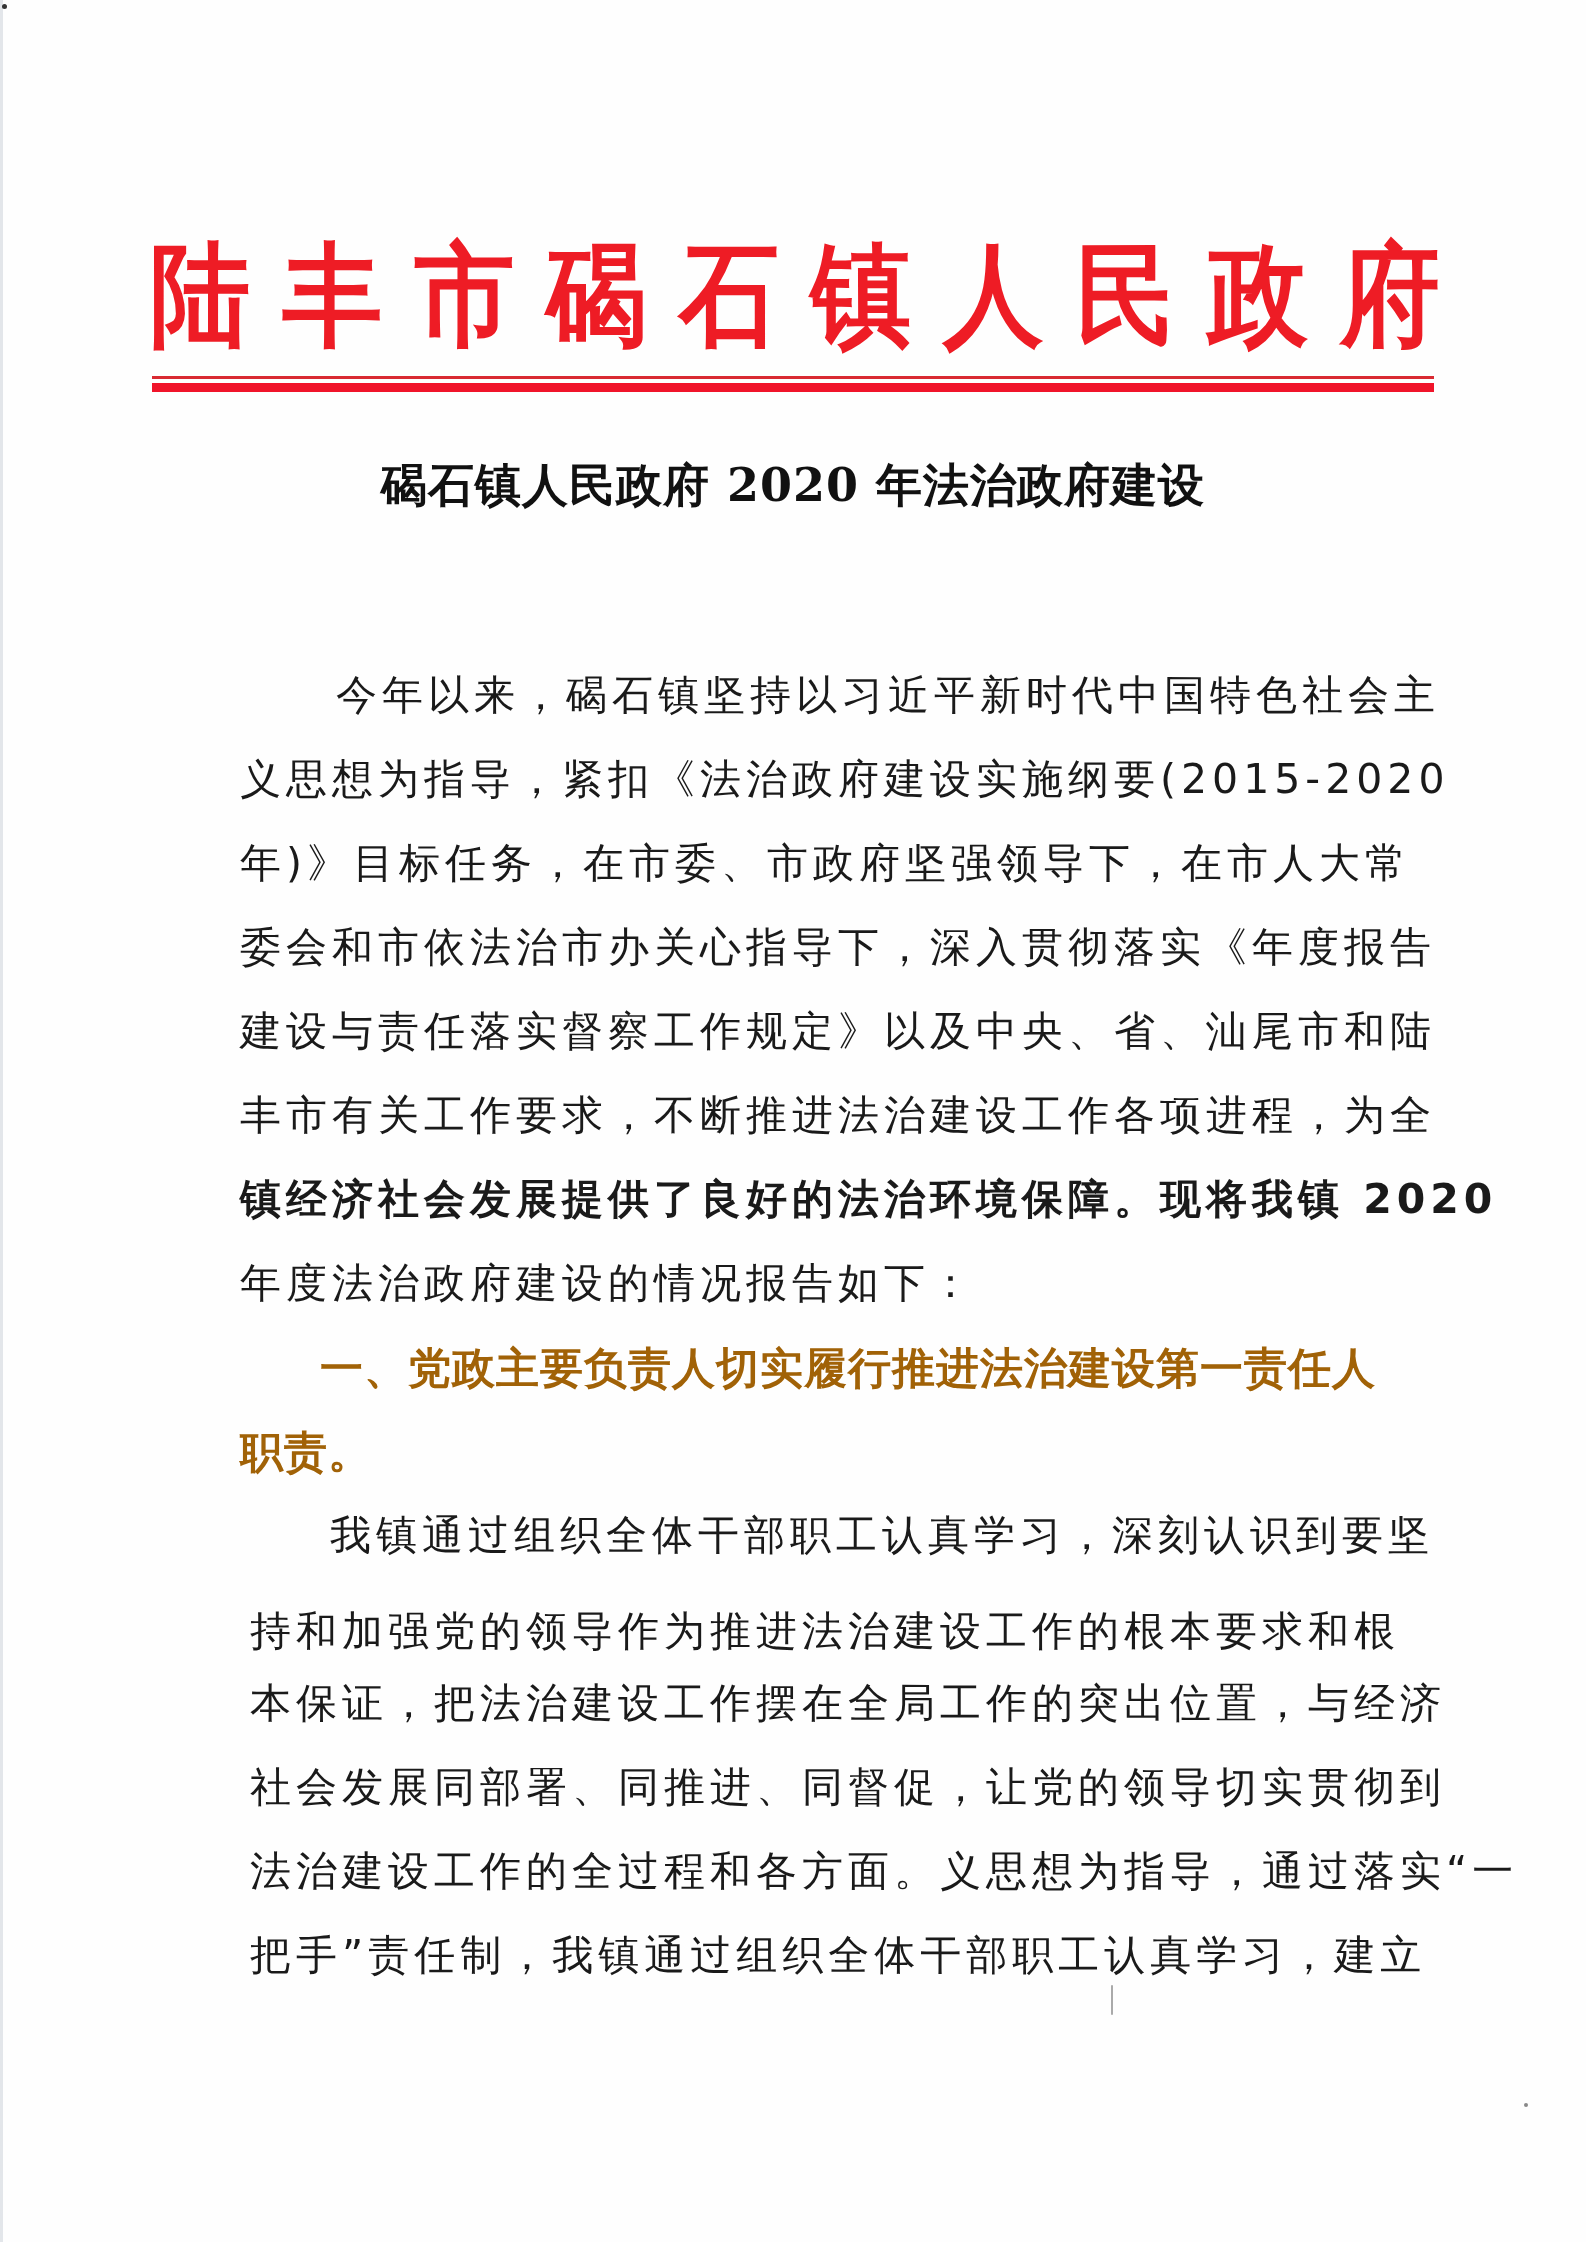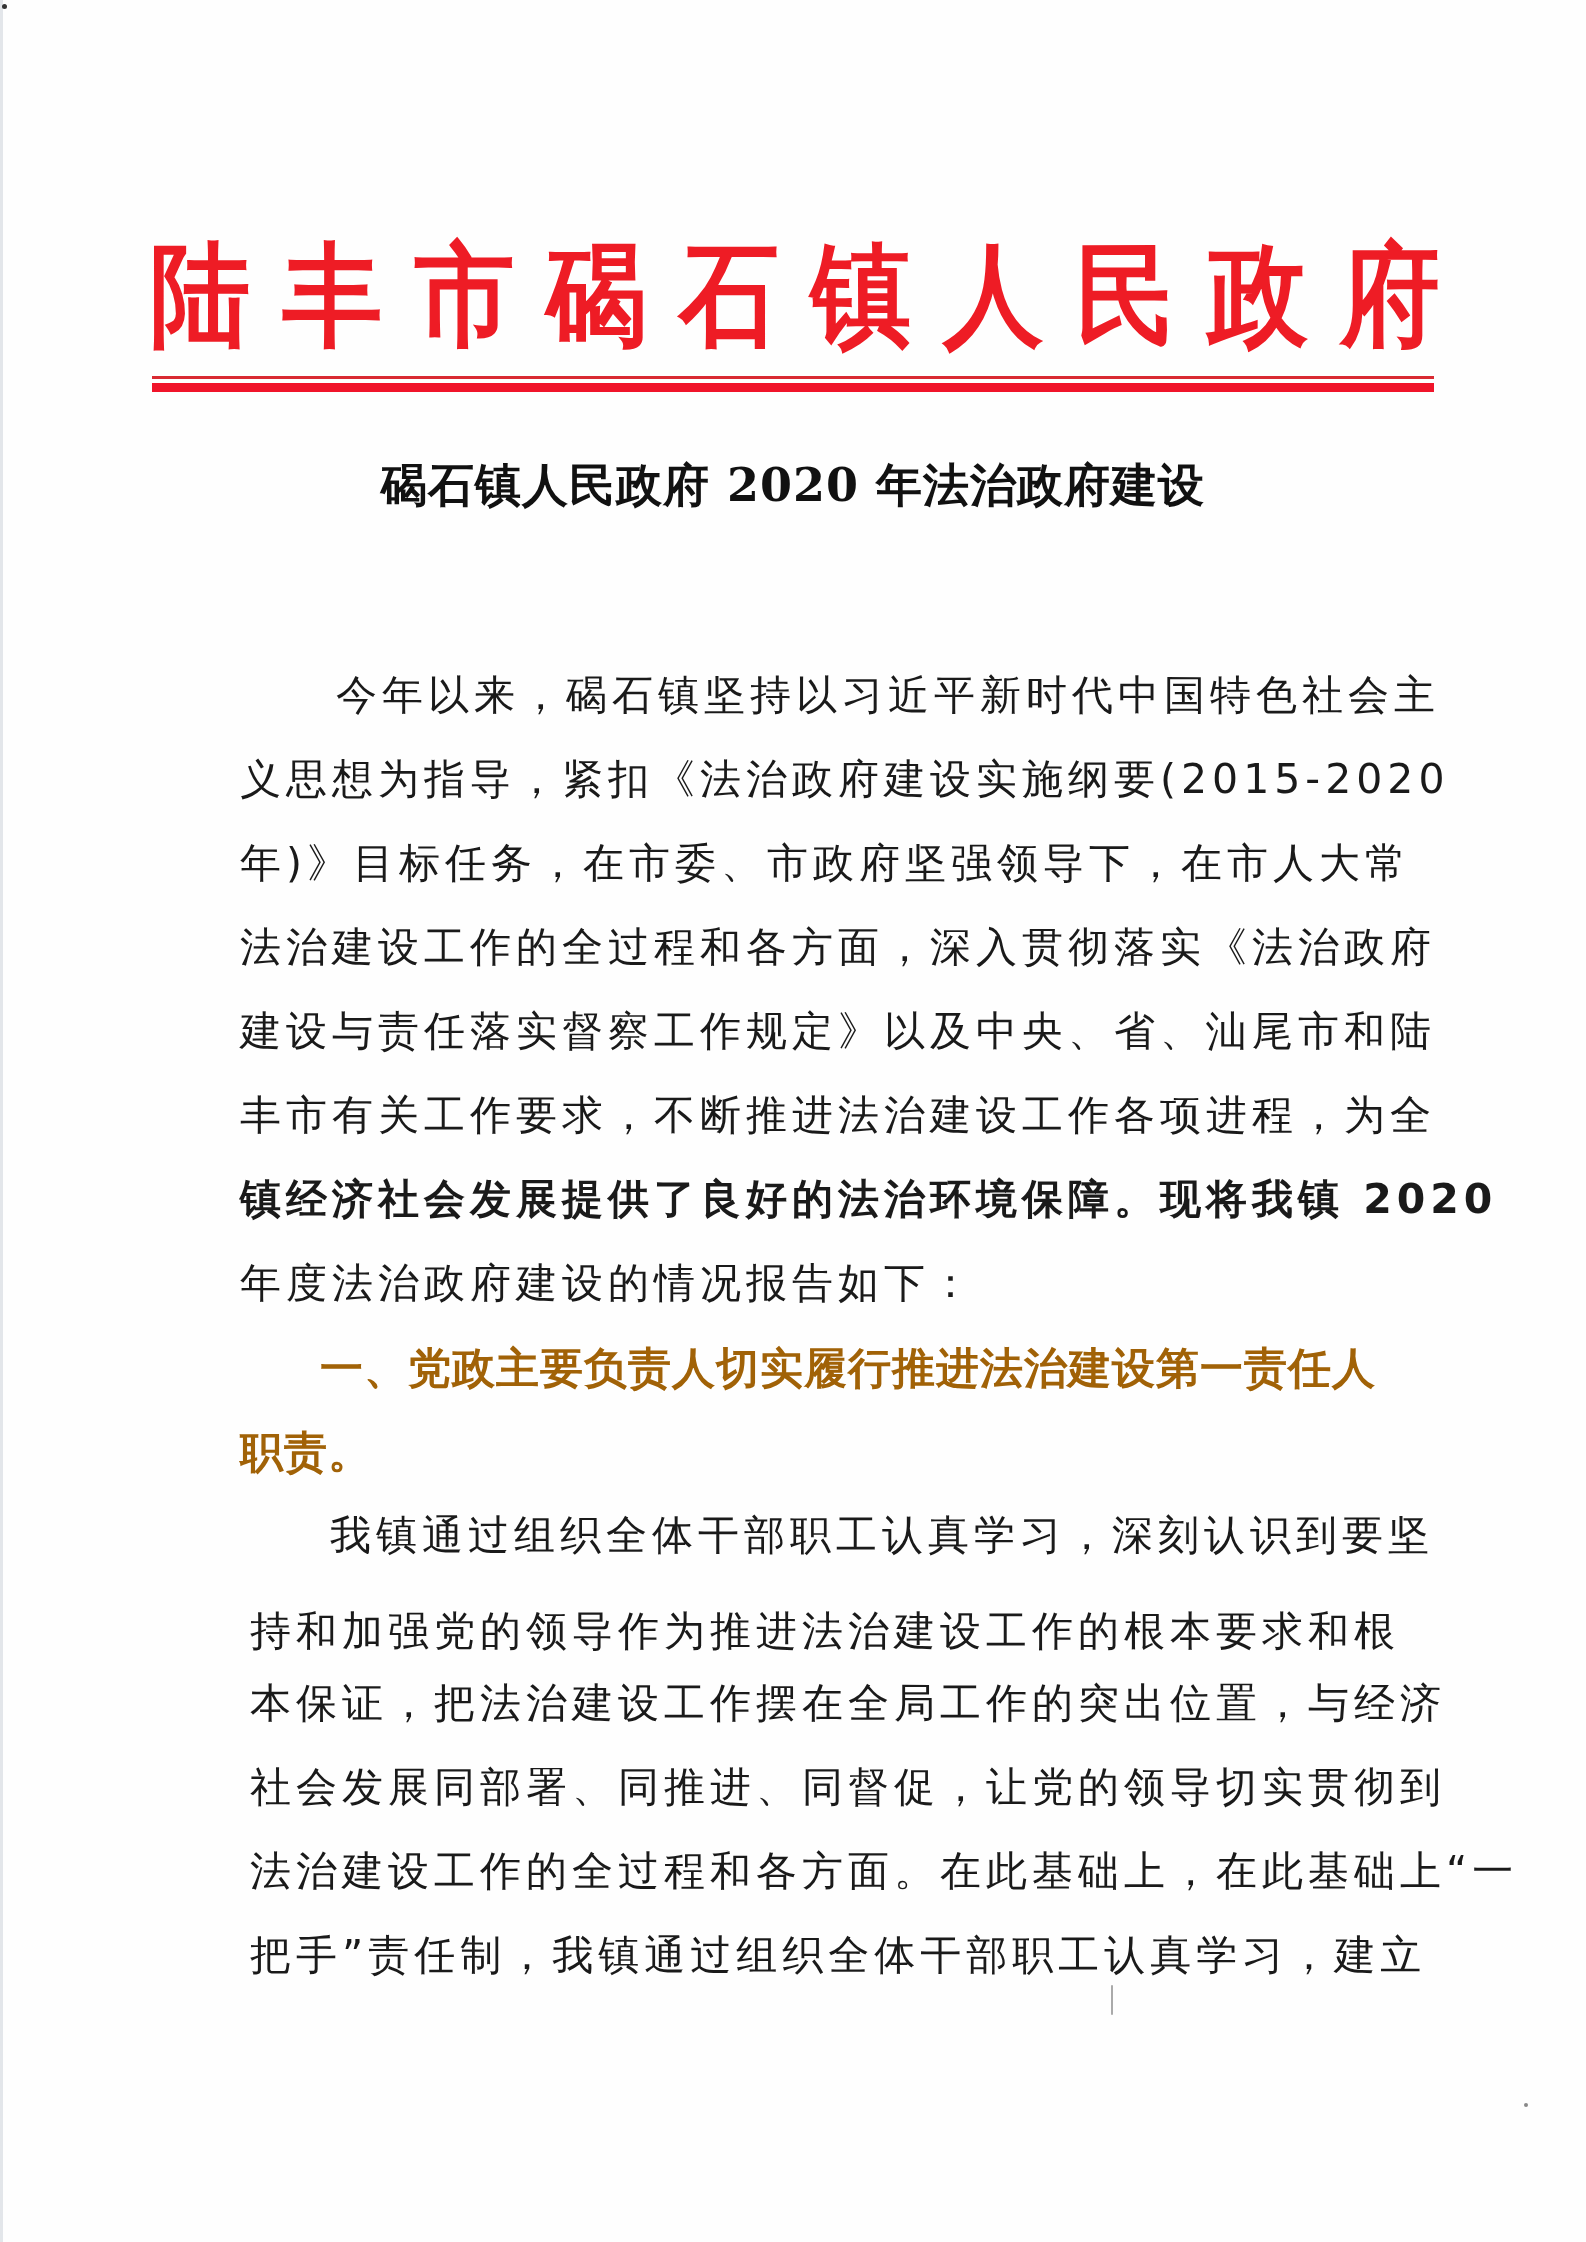--- a/index.html
+++ b/index.html
@@ -129,33 +129,33 @@
 
   <div class="title">
     <span class="line">碣石镇人民政府 2020 年法治政府建设</span>
   </div>
 
   <div class="body-text" style="top:0;">
 
     <div class="para-line" style="top:668px; left:96px;">今年以来，碣石镇坚持以习近平新时代中国特色社会主</div>
     <div class="para-line" style="top:752px;">义思想为指导，紧扣《法治政府建设实施纲要(2015-2020</div>
     <div class="para-line" style="top:836px;">年)》目标任务，在市委、市政府坚强领导下，在市人大常</div>
-    <div class="para-line" style="top:920px;">法治建设工作的全过程和各方面，深入贯彻落实《法治政府</div>
+    <div class="para-line" style="top:920px;">委会和市依法治市办关心指导下，深入贯彻落实《年度报告</div>
     <div class="para-line" style="top:1004px;">建设与责任落实督察工作规定》以及中央、省、汕尾市和陆</div>
     <div class="para-line" style="top:1088px;">丰市有关工作要求，不断推进法治建设工作各项进程，为全</div>
     <div class="para-line" style="top:1172px;font-weight:bold;">镇经济社会发展提供了良好的法治环境保障。现将我镇 2020</div>
     <div class="para-line" style="top:1256px;">年度法治政府建设的情况报告如下：</div>
 
     <div class="heading-line" style="top:1340px; left:80px;">一、党政主要负责人切实履行推进法治建设第一责任人</div>
     <div class="heading-line" style="top:1424px;">职责。</div>
 
     <div class="para-line" style="top:1508px; left:90px;">我镇通过组织全体干部职工认真学习，深刻认识到要坚</div>
     <div class="para-line" style="top:1604px; left:10px;">持和加强党的领导作为推进法治建设工作的根本要求和根</div>
     <div class="para-line" style="top:1676px; left:10px;">本保证，把法治建设工作摆在全局工作的突出位置，与经济</div>
     <div class="para-line" style="top:1760px; left:10px;">社会发展同部署、同推进、同督促，让党的领导切实贯彻到</div>
-    <div class="para-line" style="top:1844px; left:10px;">法治建设工作的全过程和各方面。在此基础上，在此基础上“一</div>
+    <div class="para-line" style="top:1844px; left:10px;">法治建设工作的全过程和各方面。义思想为指导，通过落实“一</div>
     <div class="para-line" style="top:1928px; left:10px;">把手”责任制，我镇通过组织全体干部职工认真学习，建立</div>
   </div>
 
   <div class="speck" style="left:2px; top:4px; width:5px; height:5px; background:#333;"></div>
   <div class="speck" style="left:1111px; top:1985px; width:2px; height:30px; border-radius:1px; background:#aaa;"></div>
   <div class="speck" style="left:1524px; top:2103px; width:4px; height:4px;"></div>
 </div>
 
 </body></html>

